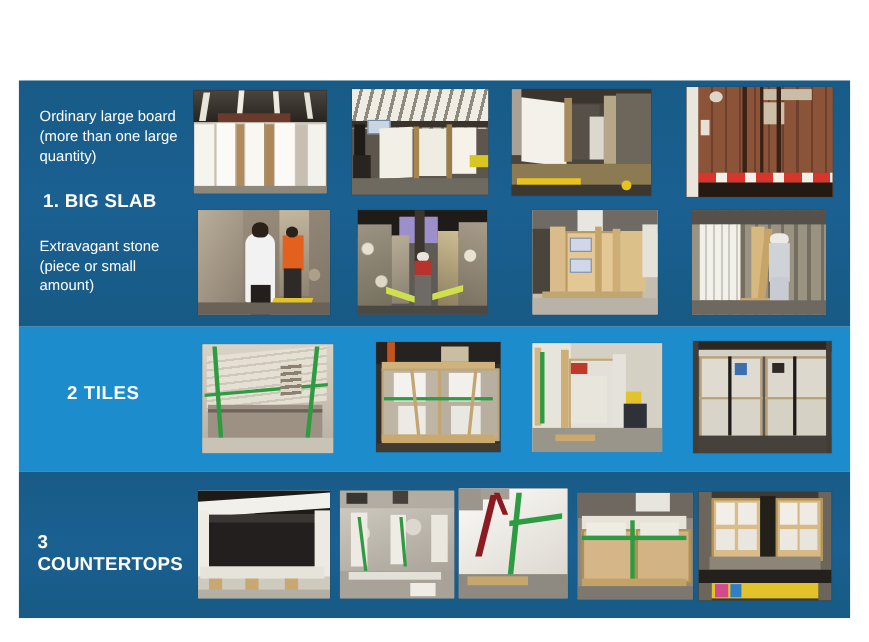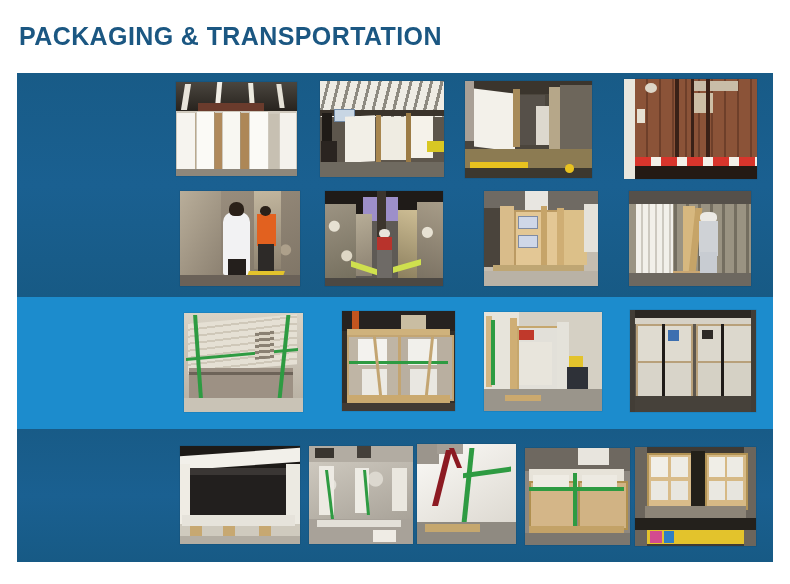--- a/index.html
+++ b/index.html
@@ -66,28 +66,34 @@
   }
 
   
   .ph-layer{position:absolute;}
 </style>
 </head>
 <body>
 
 <div id="slide">
 
-  <div class="slide-title">PACKAGING &amp; TRANSPORTATION</div>
 
   <div class="panel">
 
     <div class="band band-1 dark"></div>
     <div class="band band-2 bright"></div>
     <div class="band band-3 dark"></div>
 
+    <div class="labelcol">
+      <div class="lbl lbl-ordinary">Ordinary large board (more than one large quantity)</div>
+      <div class="lbl lbl-bigslab">1. BIG SLAB</div>
+      <div class="lbl lbl-extravagant">Extravagant stone (piece or small amount)</div>
+      <div class="lbl lbl-tiles">2 TILES</div>
+      <div class="lbl lbl-countertops">3 COUNTERTOPS</div>
+    </div>
 
     <div class="photo" style="left:159px;top:9px;width:121px;height:94px;background:#2b2722;">
       <div class="ph-layer" style="left:0;top:0;width:100%;height:34%;background:linear-gradient(180deg,#4a463f,#241f1a);"></div>
       <div class="ph-layer" style="left:6%;top:2%;width:5%;height:28%;background:#e8e4da;transform:skewX(-9deg);"></div>
       <div class="ph-layer" style="left:33%;top:0%;width:4%;height:30%;background:#f1eee6;transform:skewX(-5deg);"></div>
       <div class="ph-layer" style="left:60%;top:1%;width:4%;height:27%;background:#eceadf;transform:skewX(4deg);"></div>
       <div class="ph-layer" style="left:84%;top:2%;width:4%;height:26%;background:#e6e2d7;transform:skewX(8deg);"></div>
       <div class="ph-layer" style="left:18%;top:22%;width:55%;height:9%;background:#6a3b2c;"></div>
       <div class="ph-layer" style="left:0;top:31%;width:100%;height:69%;background:#cfc9bd;"></div>
       <div class="ph-layer" style="left:1%;top:33%;width:15%;height:63%;background:#f6f4ef;border-right:1px solid #b9a98e;"></div>

